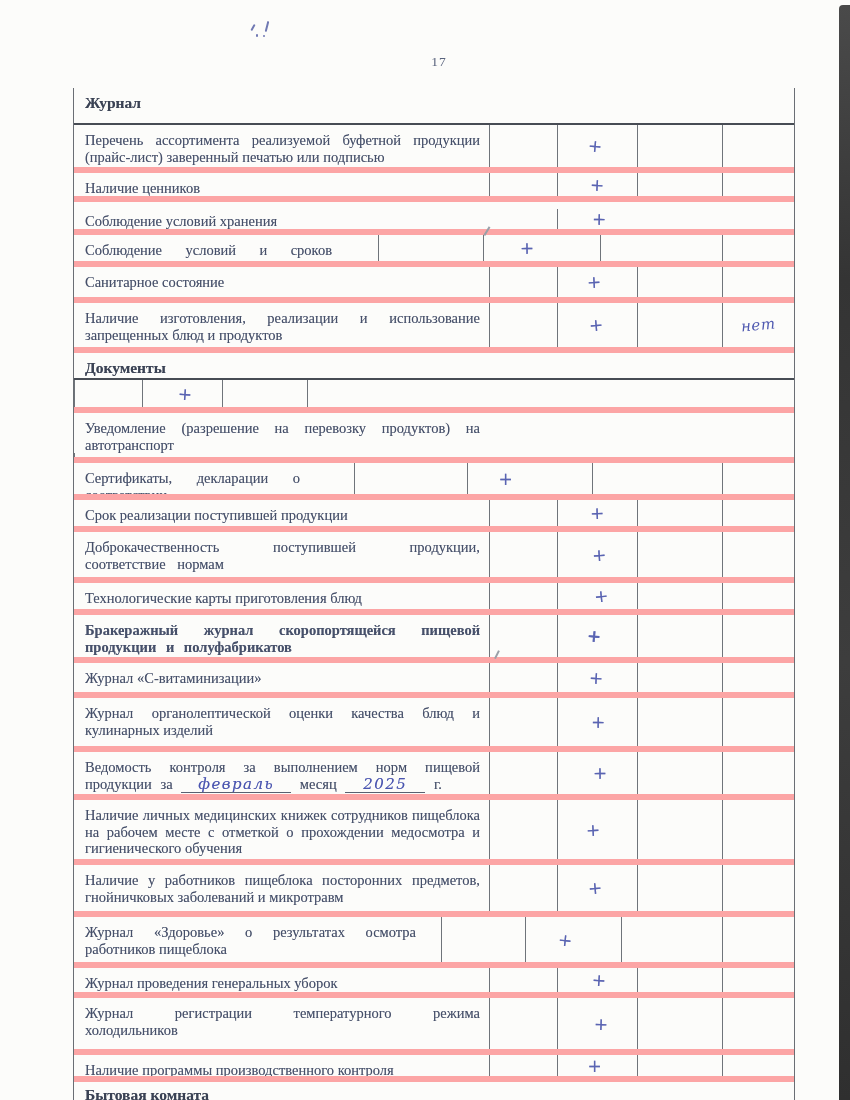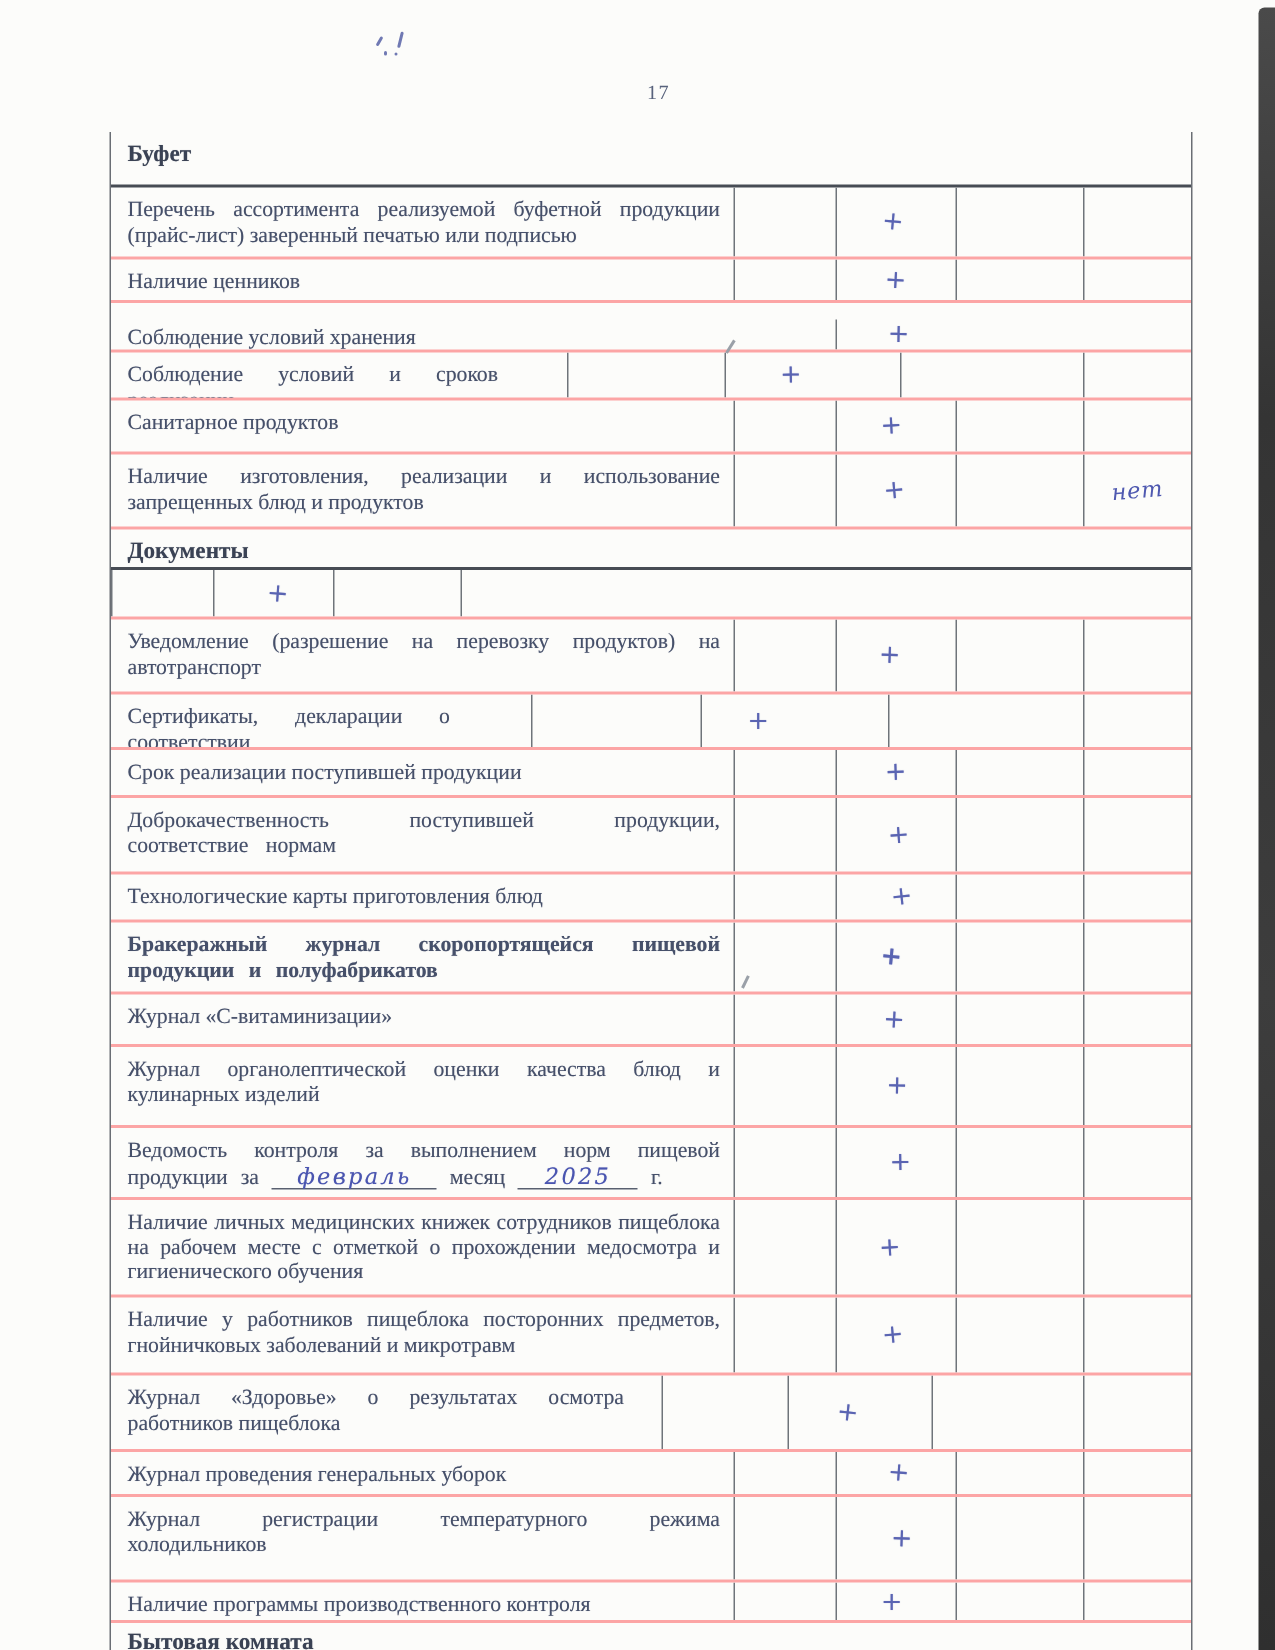--- a/index.html
+++ b/index.html
@@ -29,21 +29,21 @@
   .scratch-a{left:486px;top:226px;height:10px;transform:rotate(32deg);}
   .scratch-b{left:496px;top:650px;height:9px;transform:rotate(26deg);}
 
   .table{
     position:absolute;left:73px;top:88px;width:722px;
     border-left:1px solid #6a6e74;border-right:1px solid #6a6e74;
     box-sizing:border-box;
   }
   .row{
     display:flex;align-items:stretch;box-sizing:border-box;
-    border-bottom:2px solid #fca5a5;overflow:hidden;
+    border-bottom:6px solid #fca5a5;overflow:hidden;
   }
   .row.section{border-bottom:2px solid #474c54;}
   .row.section-partial{border-bottom:none;flex-direction:column;}
   .cell-label{
     width:415px;box-sizing:border-box;
     padding:7px 9px 0 11px;
     font-size:14.5px;line-height:16.5px;color:#46506a;
     text-align:justify;
     text-shadow:0 0 0.5px rgba(70,80,106,0.45);
   }
@@ -84,21 +84,21 @@
 
 <div class="page-number">17</div>
 
 <div class="speck speck-a"></div>
 <div class="speck speck-b"></div>
 <div class="speck speck-c"></div>
 <div class="speck speck-d"></div>
 
 <div class="table">
     <div class="row section" style="height: 37px;">
-      <div class="cell-label section-label">Буфет</div>
+      <div class="cell-label section-label">Журнал</div>
     </div>
     <div class="row item" style="height: 48px;">
       <div class="cell-label">Перечень ассортимента реализуемой буфетной продукции (прайс-лист) заверенный печатью или подписью</div>
       <div class="cell" style="width: 68px;"></div>
       <div class="cell" style="width: 80px;">
         <span class="mark" style="transform: translateX(-2px) rotate(5deg);">+</span>
       </div>
       <div class="cell" style="width: 85px;"></div>
       <div class="cell" style="width: 72px;"></div>
     </div>
@@ -123,21 +123,21 @@
     <div class="row item" style="height: 32px; gap: 37px;">
       <div class="cell-label">Соблюдение условий и сроков реализации</div>
       <div class="cell" style="width: 68px;"></div>
       <div class="cell" style="width: 80px;">
         <span class="mark" style="transform: translateX(4px) rotate(-1deg);">+</span>
       </div>
       <div class="cell" style="width: 85px;"></div>
       <div class="cell" style="width: 72px;"></div>
     </div>
     <div class="row item" style="height: 36px;">
-      <div class="cell-label">Санитарное продуктов</div>
+      <div class="cell-label">Санитарное состояние</div>
       <div class="cell" style="width: 68px;"></div>
       <div class="cell" style="width: 80px;">
         <span class="mark" style="transform: translateX(-3px) rotate(-3deg);">+</span>
       </div>
       <div class="cell" style="width: 85px;"></div>
       <div class="cell" style="width: 72px;"></div>
     </div>
     <div class="row item" style="height: 50px;">
       <div class="cell-label">Наличие изготовления, реализации и использование запрещенных блюд и продуктов</div>
       <div class="cell" style="width: 68px;"></div>
@@ -153,21 +153,21 @@
       <div class="cell-label section-label">Документы</div>
     </div>
     <div class="row item" style="height: 33px;">
       <div class="cell" style="width: 68px;"></div>
       <div class="cell" style="width: 80px;">
         <span class="mark" style="transform: translateX(3px) rotate(4deg);">+</span>
       </div>
       <div class="cell" style="width: 85px;"></div>
       <div class="cell" style="width: 72px;"></div>
     </div>
-    <div class="row item" style="height: 50px;">
+    <div class="row item" style="height: 50px; flex-direction: column;">
       <div class="cell-label">Уведомление (разрешение на перевозку продуктов) на автотранспорт</div>
       <div class="cell" style="width: 68px;"></div>
       <div class="cell" style="width: 80px;">
         <span class="mark" style="transform: translateX(-4px) rotate(2deg);">+</span>
       </div>
       <div class="cell" style="width: 85px;"></div>
       <div class="cell" style="width: 72px;"></div>
     </div>
     <div class="row item" style="height: 37px; gap: 45px;">
       <div class="cell-label">Сертификаты, декларации о соответствии</div>

